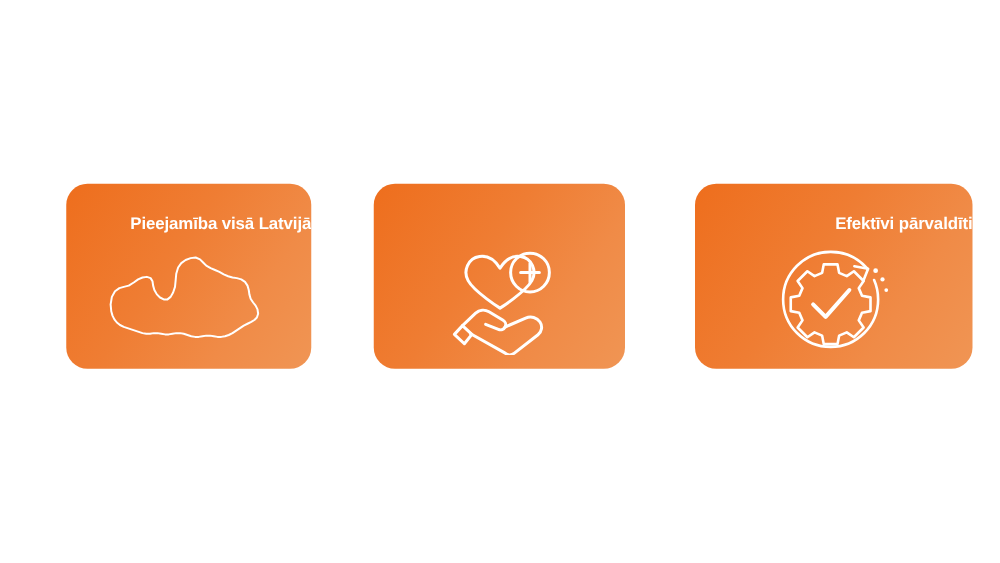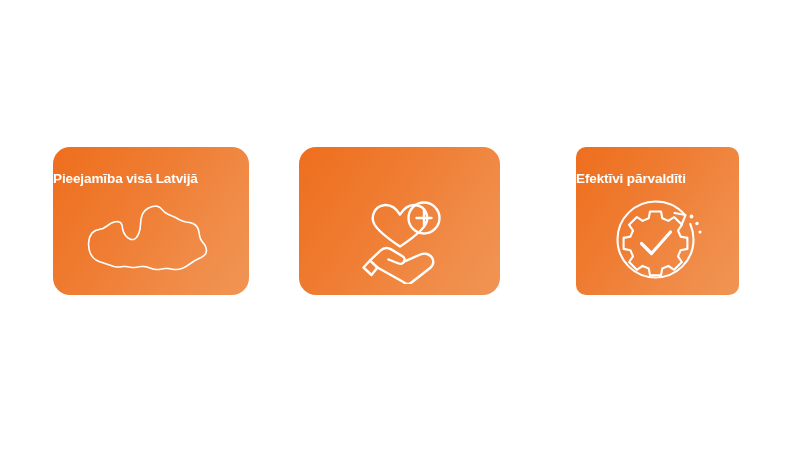--- a/index.html
+++ b/index.html
@@ -36,28 +36,28 @@
     width: 196px;
     height: 148px;
     border-radius: 17px;
     background: linear-gradient(125deg, #ee6e1d 0%, #ef7d33 42%, #f08b47 72%, #f09554 100%);
     box-sizing: border-box;
     overflow: hidden;
   }
 
   .card-1 { left: 53px;  width: 196px; }
   .card-2 { left: 299px; width: 201px; }
-  .card-3 { left: 576px; width: 163px; border-radius: 10px; }
+  .card-3 { left: 556px; width: 222px; }
 
   .card-title {
     position: absolute;
     top: 25px;
     left: 0;
     width: 100%;
-    text-align: left;
+    text-align: right;
     color: #ffffff;
     font-family: "Liberation Sans", sans-serif;
     font-weight: bold;
     font-size: 13.5px;
     letter-spacing: -0.1px;
     line-height: 1.1;
     white-space: nowrap;
   }
 
   .card-2 .card-title { font-size: 13.5px; }

